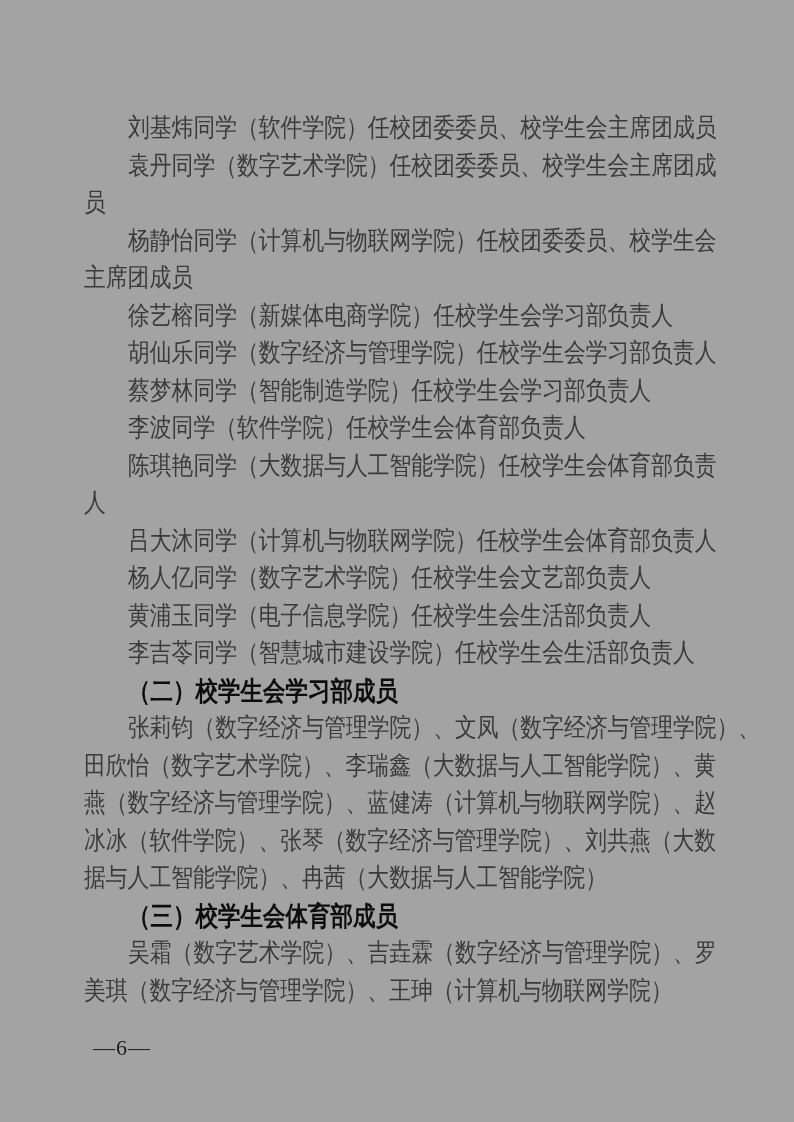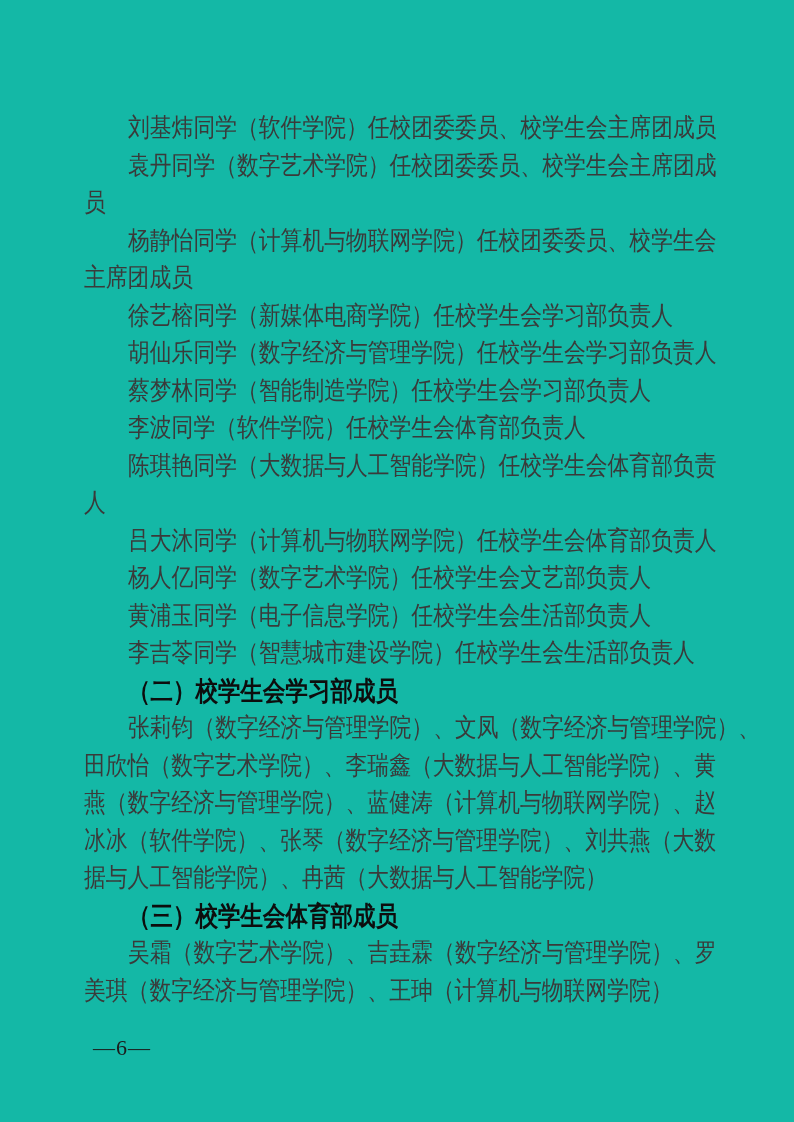--- a/index.html
+++ b/index.html
@@ -4,21 +4,21 @@
 <style>
   html, body {
     margin: 0;
     padding: 0;
     background: #ffffff;
   }
   .page {
     position: relative;
     width: 794px;
     height: 1122px;
-    background: #14b8a6;
+    background: #a3a3a3;
     overflow: hidden;
     font-family: "Liberation Serif", "DejaVu Serif", serif;
     color: #3a3a3a;
   }
   .content {
     position: absolute;
     left: 84px;
     top: 110px;
     width: 640px;
   }

